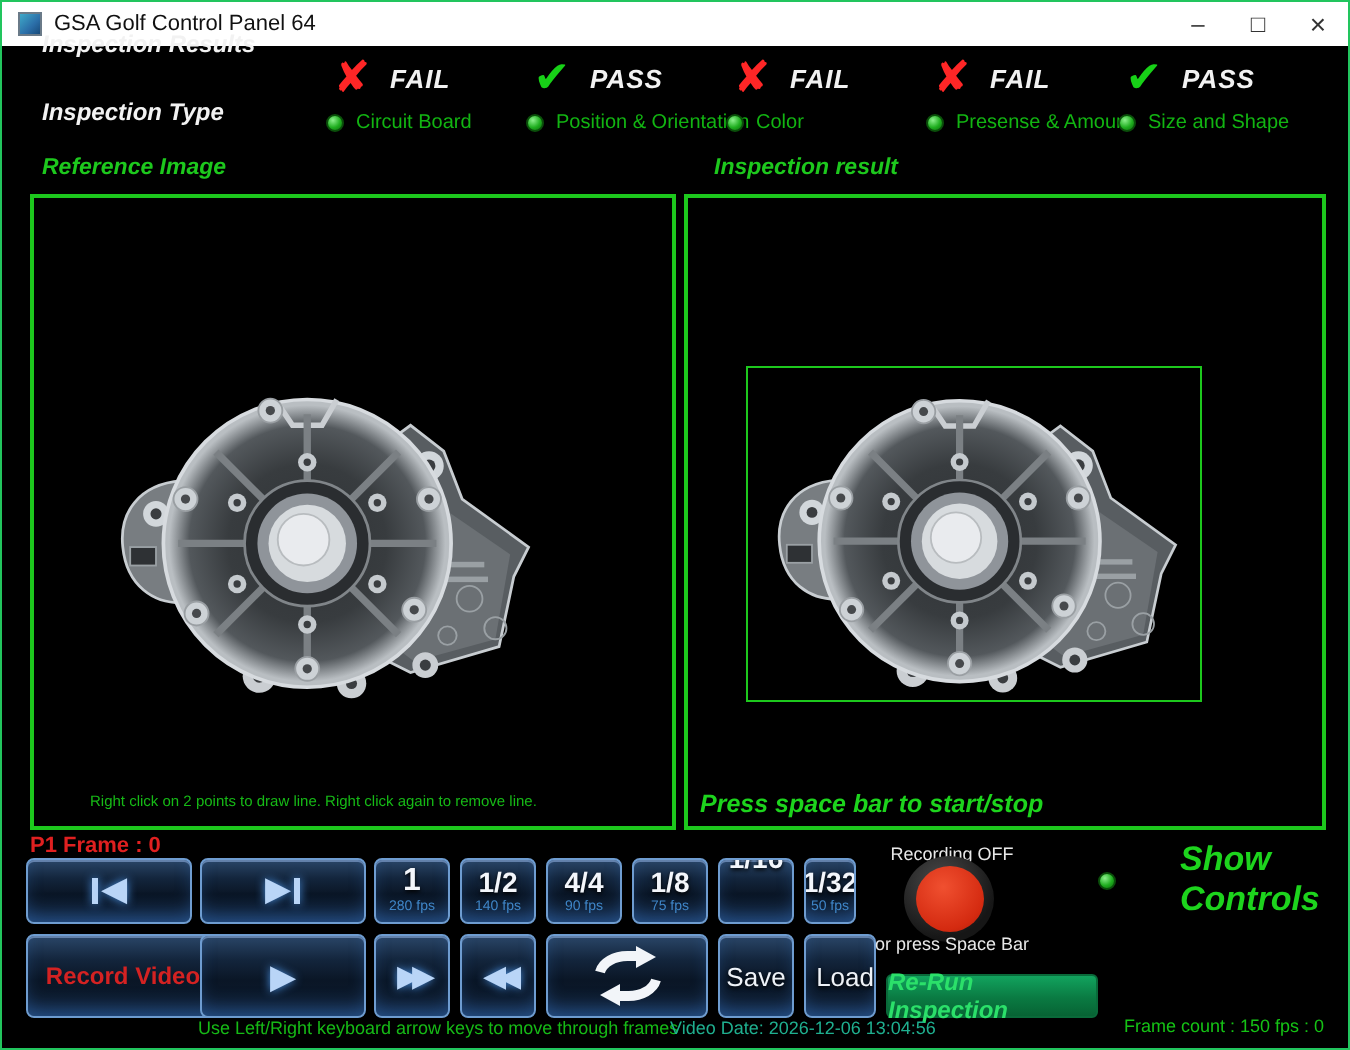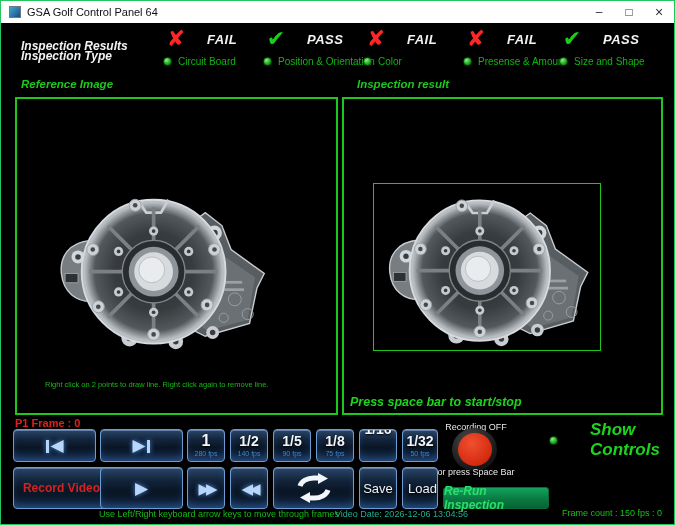--- a/index.html
+++ b/index.html
@@ -14,35 +14,35 @@
   .winbtn{width:30px;height:100%;display:flex;align-items:center;justify-content:center;font-size:12px;color:#333;}
   .winbtn.close{font-size:14px;}
 
   
   .hlabel{position:absolute;color:#f2f2f2;font-weight:bold;font-style:italic;font-size:12px;}
   .res-col{position:absolute;top:26px;width:110px;}
   .mark-row{display:flex;align-items:center;height:24px;}
   .mark{font-size:22px;line-height:22px;width:26px;text-align:center;font-weight:bold;text-shadow:0 0 2px rgba(0,0,0,.6);}
   .mark.fail{color:#ff2626;}
   .mark.pass{color:#17d117;}
-  .verdict{color:#f2f2f2;font-weight:bold;font-style:italic;font-size:13px;letter-spacing:.5px;margin-left:18px;}
+  .verdict{color:#f2f2f2;font-weight:bold;font-style:italic;font-size:13px;letter-spacing:.5px;margin-left:6px;}
   .type-row{display:flex;align-items:center;margin-top:5px;}
   .led{width:9px;height:9px;border-radius:50%;background:radial-gradient(circle at 35% 30%,#8cf08c,#1fae1f 55%,#0a6a0a);border:1px solid #0a4f0a;flex:0 0 auto;}
   .type-label{color:#12b412;font-size:10px;margin-left:6px;white-space:nowrap;}
 
   
   .panel-title{position:absolute;color:#1dc81d;font-weight:bold;font-style:italic;font-size:11.5px;}
   .panel{position:absolute;top:96px;height:318px;border:2px solid #1dc81d;background:#000;}
   #panel-ref{left:14px;width:323px;}
   #panel-insp{left:341px;width:321px;}
   .part-wrap{position:absolute;}
   #ref-part{left:32px;top:86px;width:224px;height:166px;}
   #insp-box{position:absolute;left:29px;top:84px;width:228px;height:168px;border:1px solid #1dc81d;}
   #insp-part{left:2px;top:2px;width:222px;height:162px;}
-  .hint-small{position:absolute;left:28px;bottom:24px;color:#16b916;font-size:7.5px;text-align:right;}
+  .hint-small{position:absolute;left:28px;bottom:8px;color:#16b916;font-size:7.5px;text-align:right;}
   .hint-big{position:absolute;left:6px;bottom:4px;color:#1dd41d;font-weight:bold;font-style:italic;font-size:12.5px;}
 
   
   #p1frame{position:absolute;left:14px;top:416px;color:#e02020;font-size:11px;font-weight:bold;}
   .tbtn{position:absolute;border:1px solid #6e9cd0;border-radius:4px;
         background:linear-gradient(180deg,#2a4668 0%,#13253c 30%,#0a1626 55%,#0e1d31 100%);
         box-shadow:inset 0 1px 0 rgba(170,205,255,.45), inset 0 -7px 10px -4px rgba(60,130,220,.55);
         display:flex;flex-direction:column;align-items:center;justify-content:center;overflow:hidden;}
   .row1{top:428px;height:33px;}
   .row2{top:466px;height:42px;}
@@ -162,21 +162,21 @@
   <div id="titlebar">
     <div id="appicon"></div>
     <div id="apptitle">GSA Golf Control Panel 64</div>
     <div id="winbtns">
       <div class="winbtn">–</div>
       <div class="winbtn">□</div>
       <div class="winbtn close">×</div>
     </div>
   </div>
 
-  <div class="hlabel" style="left:20px;top:38px;">Inspection Results</div>
+  <div class="hlabel" style="left:20px;top:14px;">Inspection Results</div>
   <div class="hlabel" style="left:20px;top:48px;">Inspection Type</div>
 
   <div class="res-col" style="left:162px;">
     <div class="mark-row">
         <span class="mark fail">✘</span>
         <span class="verdict">FAIL</span>
       </div>
     <div class="type-row">
         <span class="led"></span>
         <span class="type-label">Circuit Board</span>
@@ -252,32 +252,32 @@
   </div>
   <div class="tbtn row1" style="left:186px;width:38px;">
     <span class="speed-num" style="font-size:16px;">1</span>
     <span class="fps">280 fps</span>
   </div>
   <div class="tbtn row1" style="left:229px;width:38px;">
     <span class="speed-num">1/2</span>
     <span class="fps">140 fps</span>
   </div>
   <div class="tbtn row1" style="left:272px;width:38px;">
-    <span class="speed-num">1/5</span>
+    <span class="speed-num">4/4</span>
     <span class="fps">90 fps</span>
   </div>
   <div class="tbtn row1" style="left:315px;width:38px;">
     <span class="speed-num">1/8</span>
     <span class="fps">75 fps</span>
   </div>
   <div class="tbtn row1" style="left:358px;width:38px;gap:24px;">
     <span class="speed-num">1/16</span>
     <span class="fps">60 fps</span>
   </div>
-  <div class="tbtn row1" style="left:401px;width:36px;">
+  <div class="tbtn row1" style="left:401px;width:26px;">
     <span class="speed-num">1/32</span>
     <span class="fps">50 fps</span>
   </div>
 
   <div class="tbtn row2" style="left:12px;width:97px;">
     <span class="redtext">Record Video</span>
   </div>
   <div class="tbtn row2" style="left:99px;width:83px;">
     <span class="ticon big">▶</span>
   </div>

